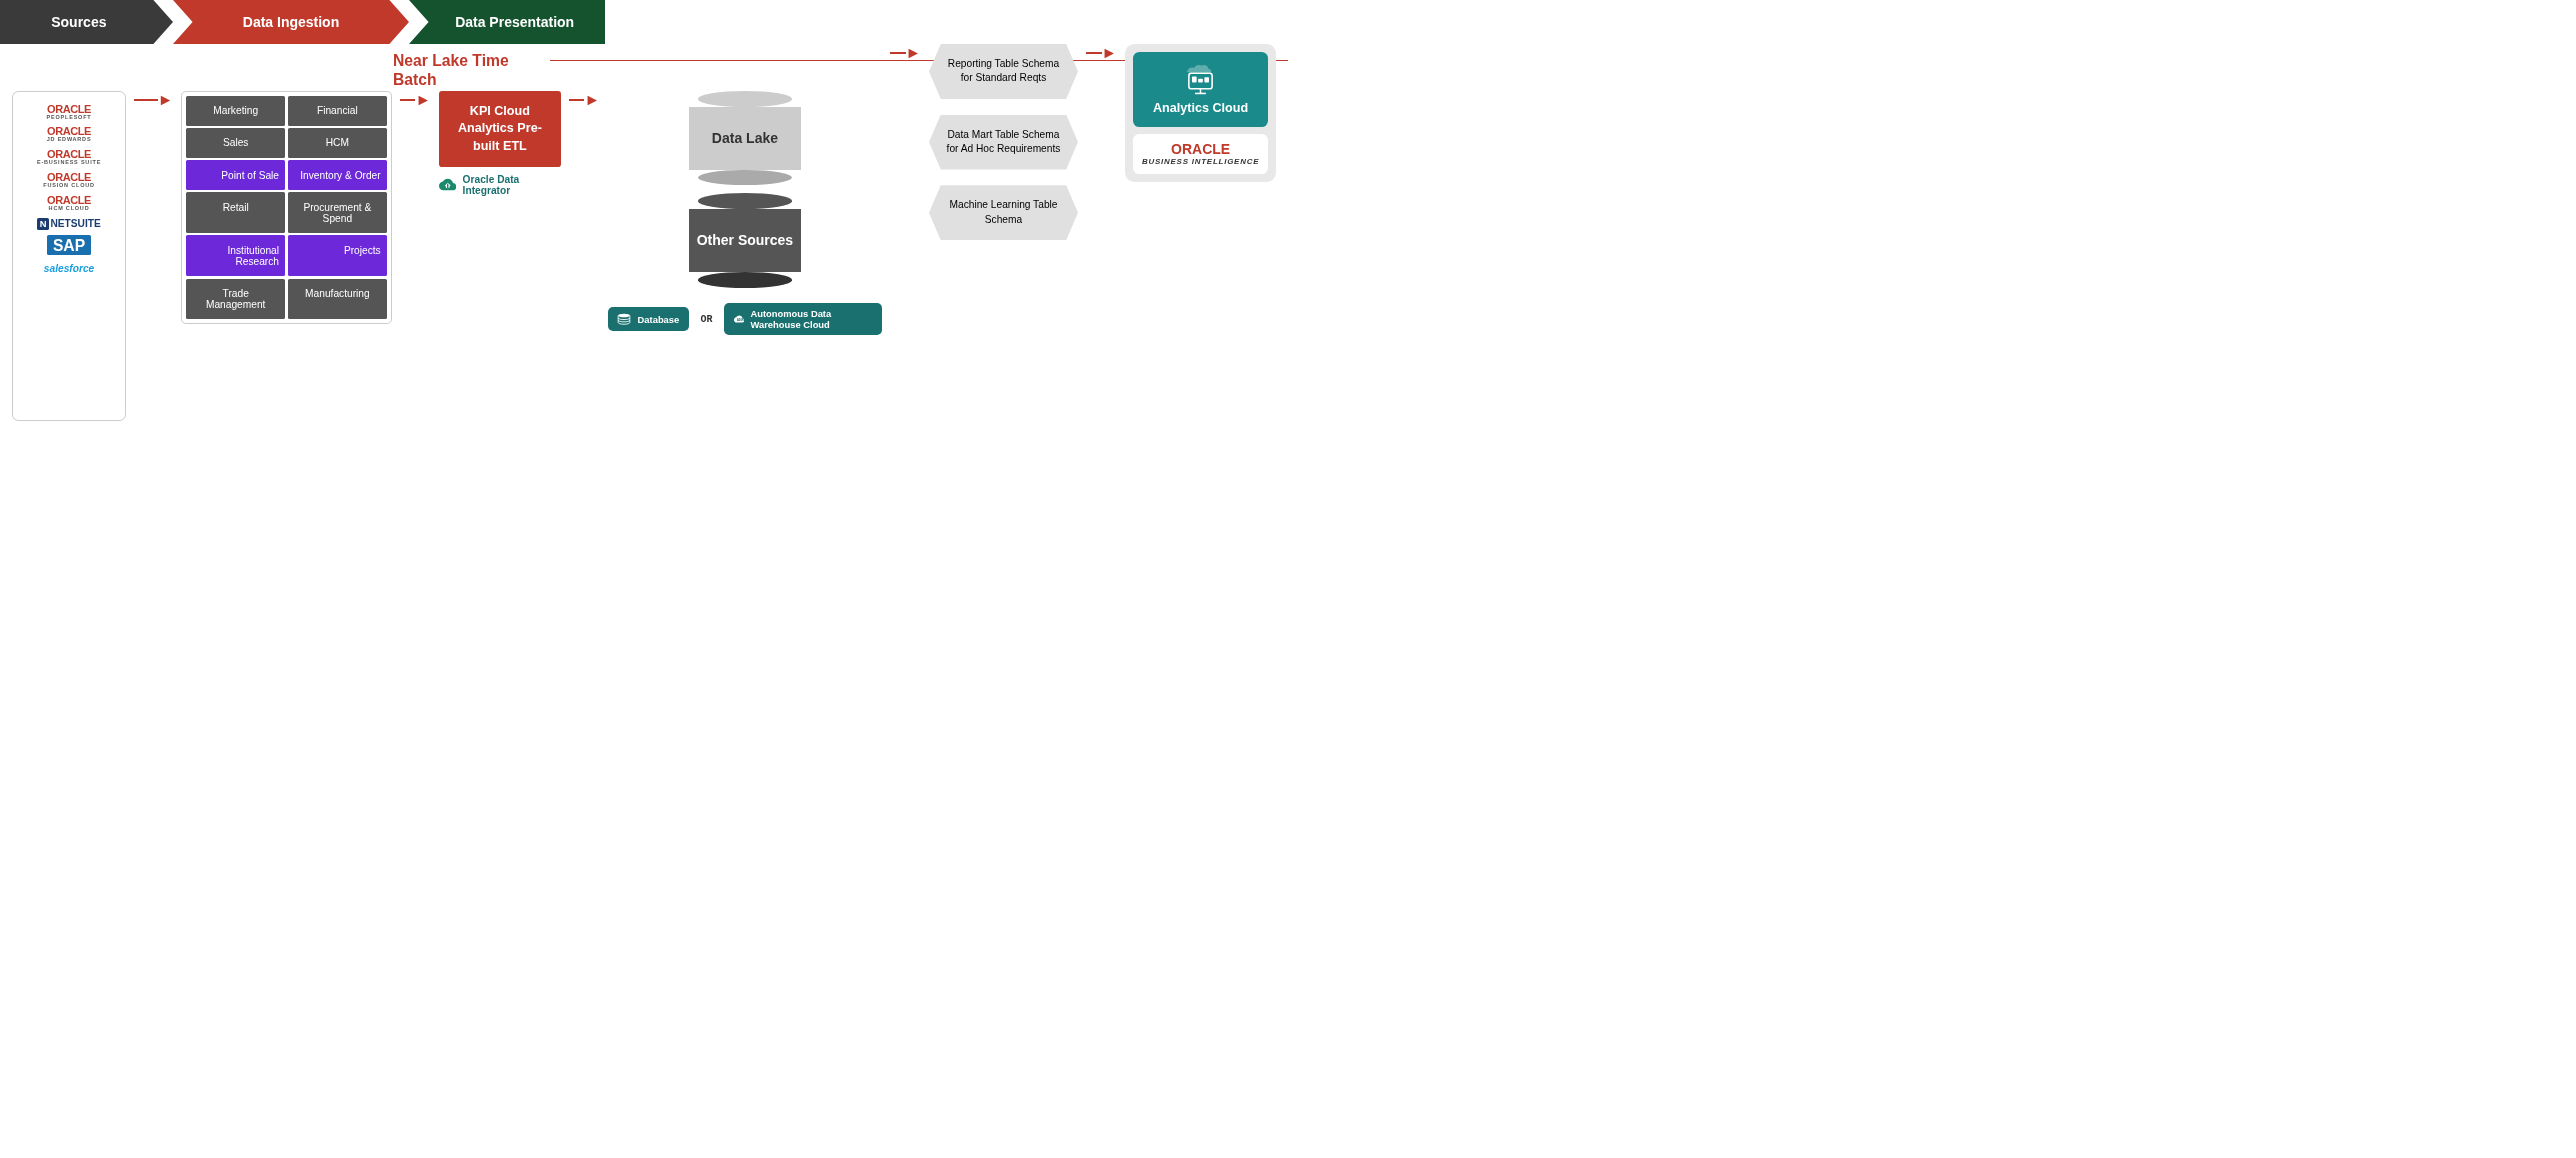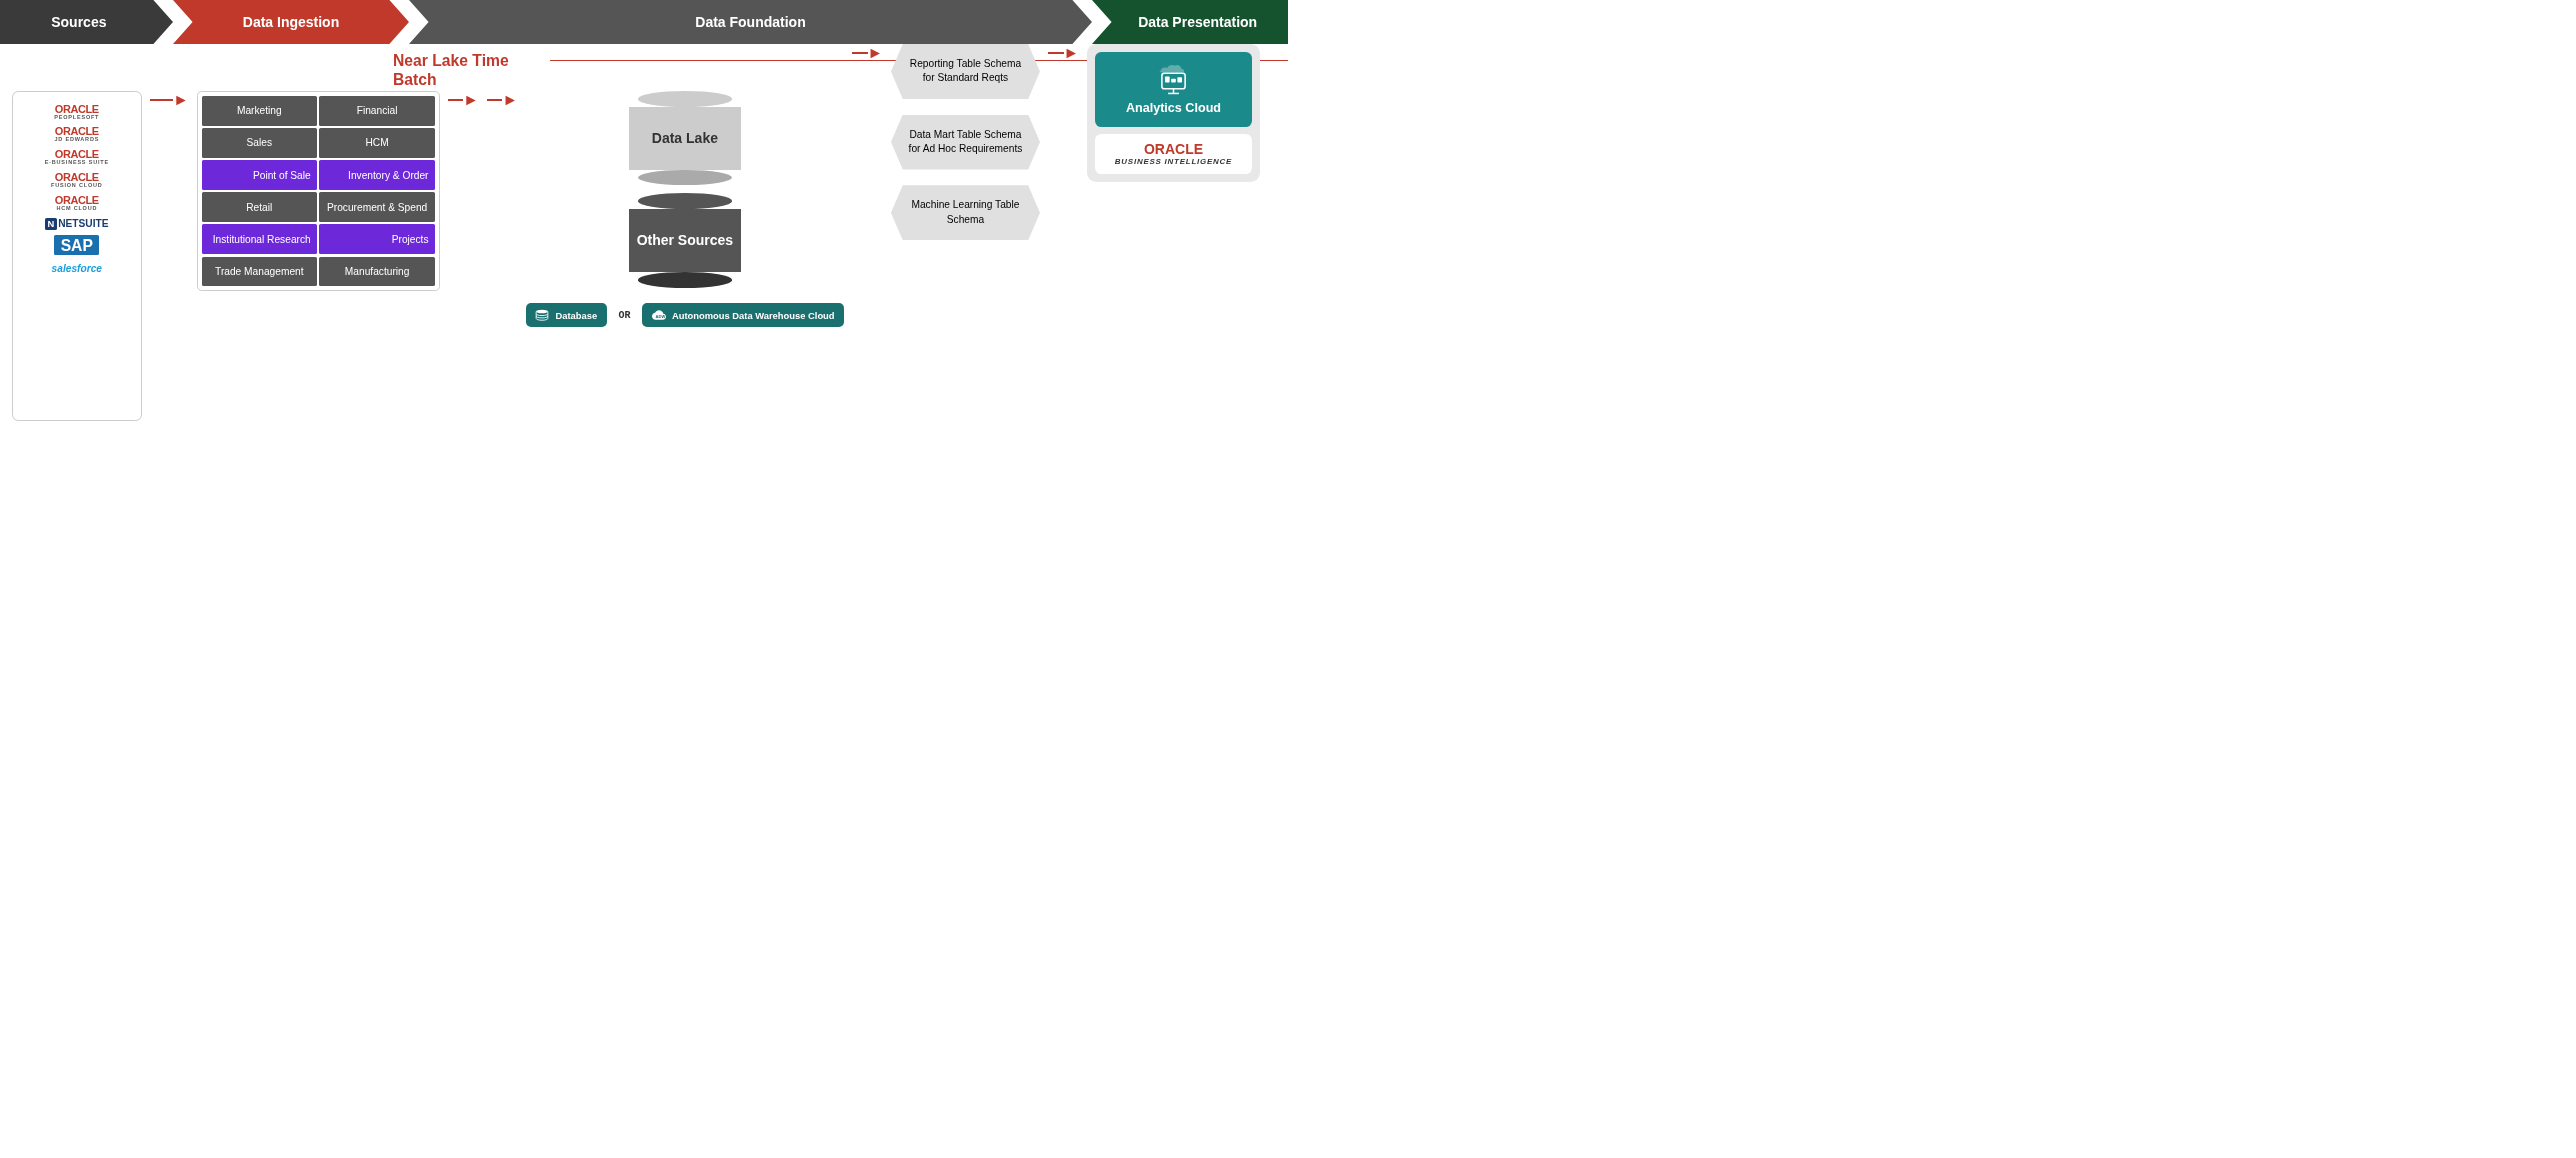--- a/index.html
+++ b/index.html
@@ -310,23 +310,20 @@
   </style>
 </head>
 <body>
 
 <div class="header-bar">
   <div class="arrow-shape arrow-dark">
     <span>Sources</span>
   </div>
   <div class="arrow-shape arrow-red">
     <span>Data Ingestion</span>
-  </div>
-  <div class="arrow-shape arrow-large-dark">
-    <span>Data Foundation</span>
   </div>
   <div class="arrow-shape arrow-gray">
     <span>Data Presentation</span>
   </div>
 </div>
 
 <div style="position:relative; height:39px; margin-left:393px;">
   <div style="position:absolute; top:0; left:0; color:#c0392b; font-size:15.7px; font-weight:bold;">Near Lake Time</div>
   <div style="position:absolute; top:19.6px; left:0; color:#c0392b; font-size:15.7px; font-weight:bold;">Batch</div>
 
@@ -394,20 +391,33 @@
     <div class="module-cell dark">Projects</div>
     <div class="module-cell">Trade Management</div>
     <div class="module-cell">Manufacturing</div>
   </div>
 
   <div style="display:flex;align-items:center;">
     <div style="width:15.7px;height:1.6px;background:#c0392b;"></div>
     <div style="color:#c0392b;font-size:15.7px;">►</div>
   </div>
 
+  <div class="vertical-flow">
+    <div class="kpi-box">KPI Cloud Analytics Pre-built ETL</div>
+    <div class="odi-label">
+
+      <svg width="19" height="19" viewBox="0 0 24 24" fill="#1a8a6f">
+        <path d="M19.35 10.04C18.67 6.59 15.64 4 12 4 9.11 4 6.6 5.64 5.35 8.04 2.34 8.36 0 10.91 0 14c0 3.31 2.69 6 6 6h13c2.76 0 5-2.24 5-5 0-2.64-2.05-4.78-4.65-4.96z"></path>
+        <circle cx="12" cy="14" r="3" fill="#fff"></circle>
+        <path d="M11 11h2v6h-2z" fill="#1a8a6f"></path>
+        <path d="M9 14v-1l3-3 3 3v1" fill="none" stroke="#fff" stroke-width="1"></path>
+      </svg>
+      <span>Oracle Data Integrator</span>
+    </div>
+  </div>
 
   <div style="display:flex;align-items:center;">
     <div style="width:15.7px;height:1.6px;background:#c0392b;"></div>
     <div style="color:#c0392b;font-size:15.7px;">►</div>
   </div>
 
   <div class="vertical-flow" style="gap:7.9px;">
 
     <div class="cylinder data-lake-cylinder">
       <div class="cylinder-top"></div>

